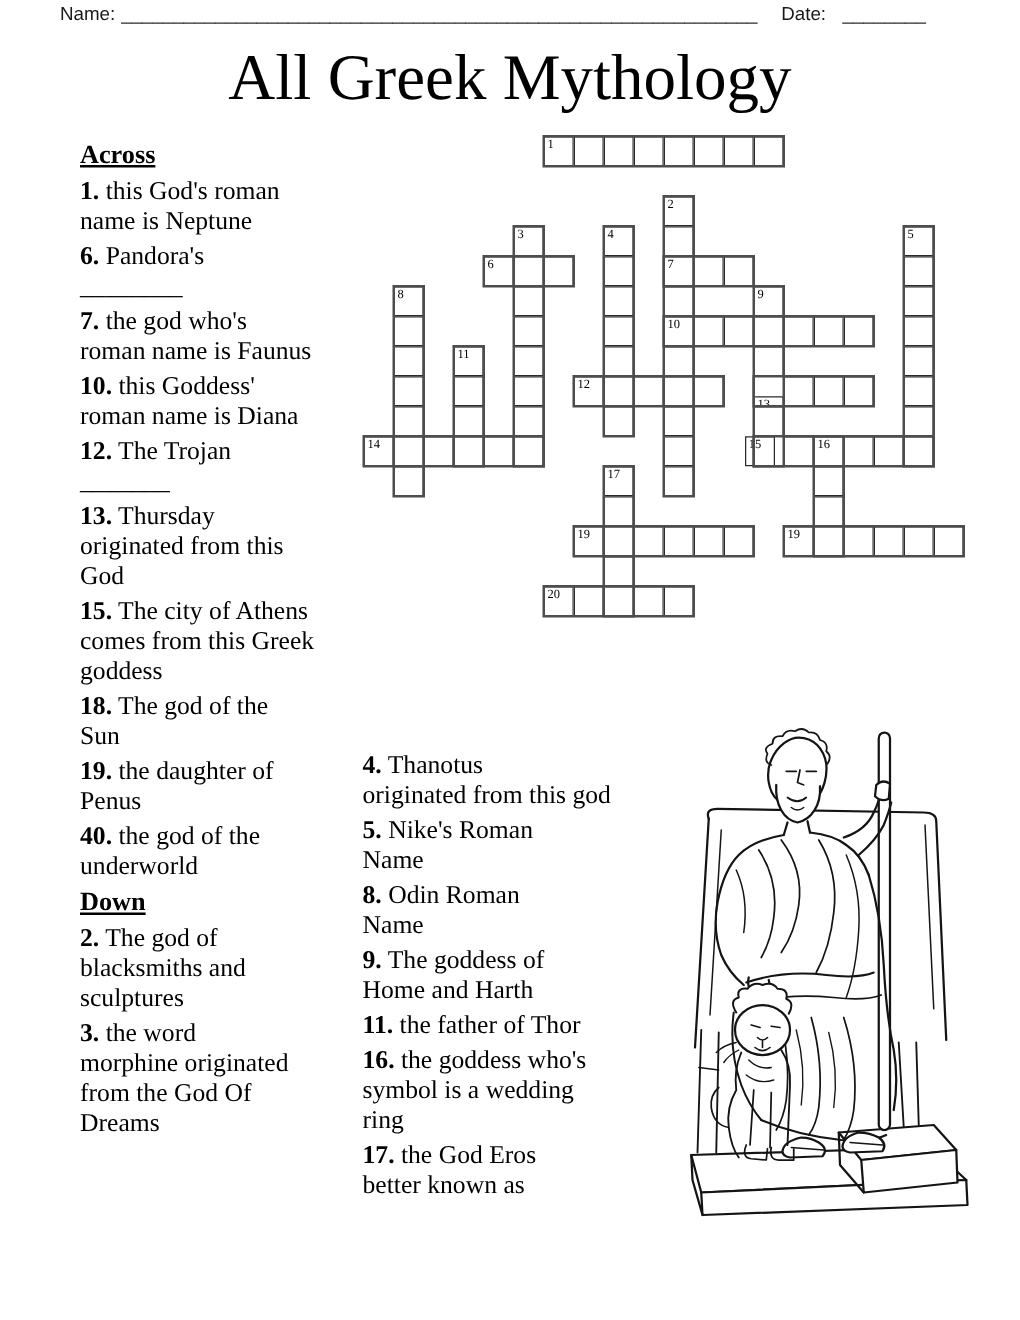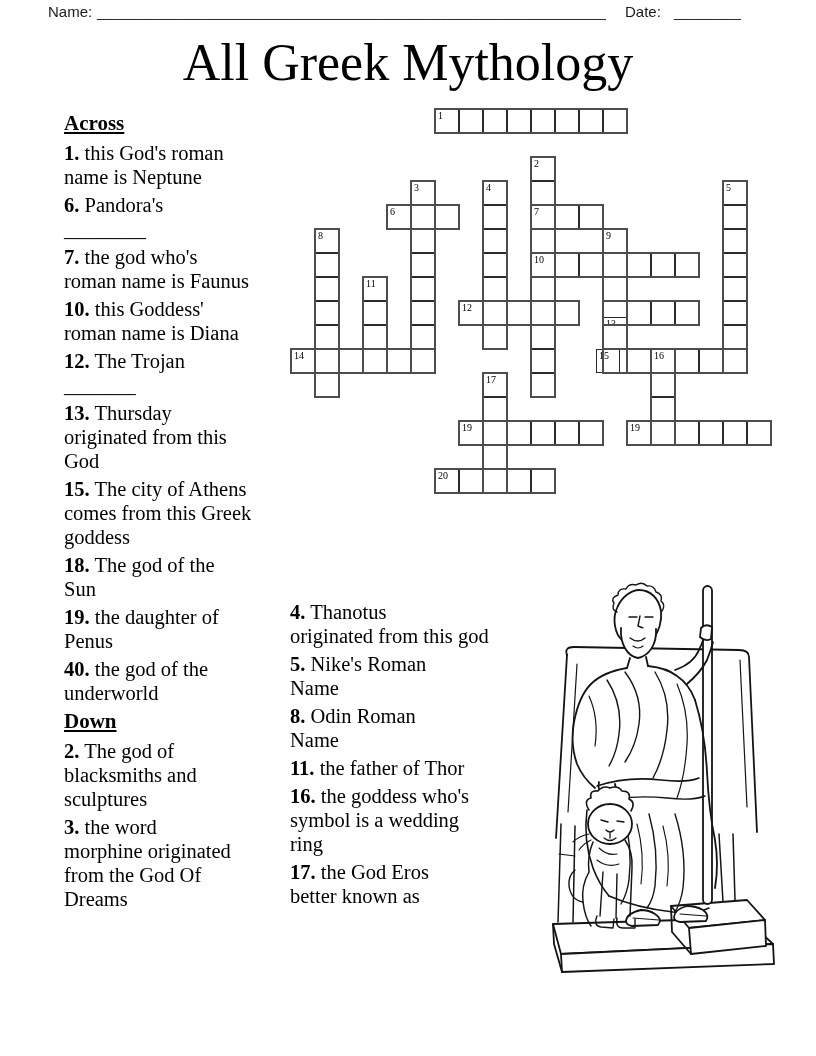--- a/index.html
+++ b/index.html
@@ -94,20 +94,22 @@
   </div>
 
   <div class="clue-col" id="mid-col">
     <div>
         <p class="clue"><b>4.</b> <span class="txt">Thanotus
 originated from this god</span></p>
         <p class="clue"><b>5.</b> <span class="txt">Nike's Roman
 Name</span></p>
         <p class="clue"><b>8.</b> <span class="txt">Odin Roman
 Name</span></p>
+        <p class="clue"><b>9.</b> <span class="txt">The goddess of
+Home and Harth</span></p>
         <p class="clue"><b>11.</b> <span class="txt">the father of Thor</span></p>
         <p class="clue"><b>16.</b> <span class="txt">the goddess who's
 symbol is a wedding
 ring</span></p>
         <p class="clue"><b>17.</b> <span class="txt">the God Eros
 better known as</span></p>
       </div>
   </div>
 
   <div id="grid">

